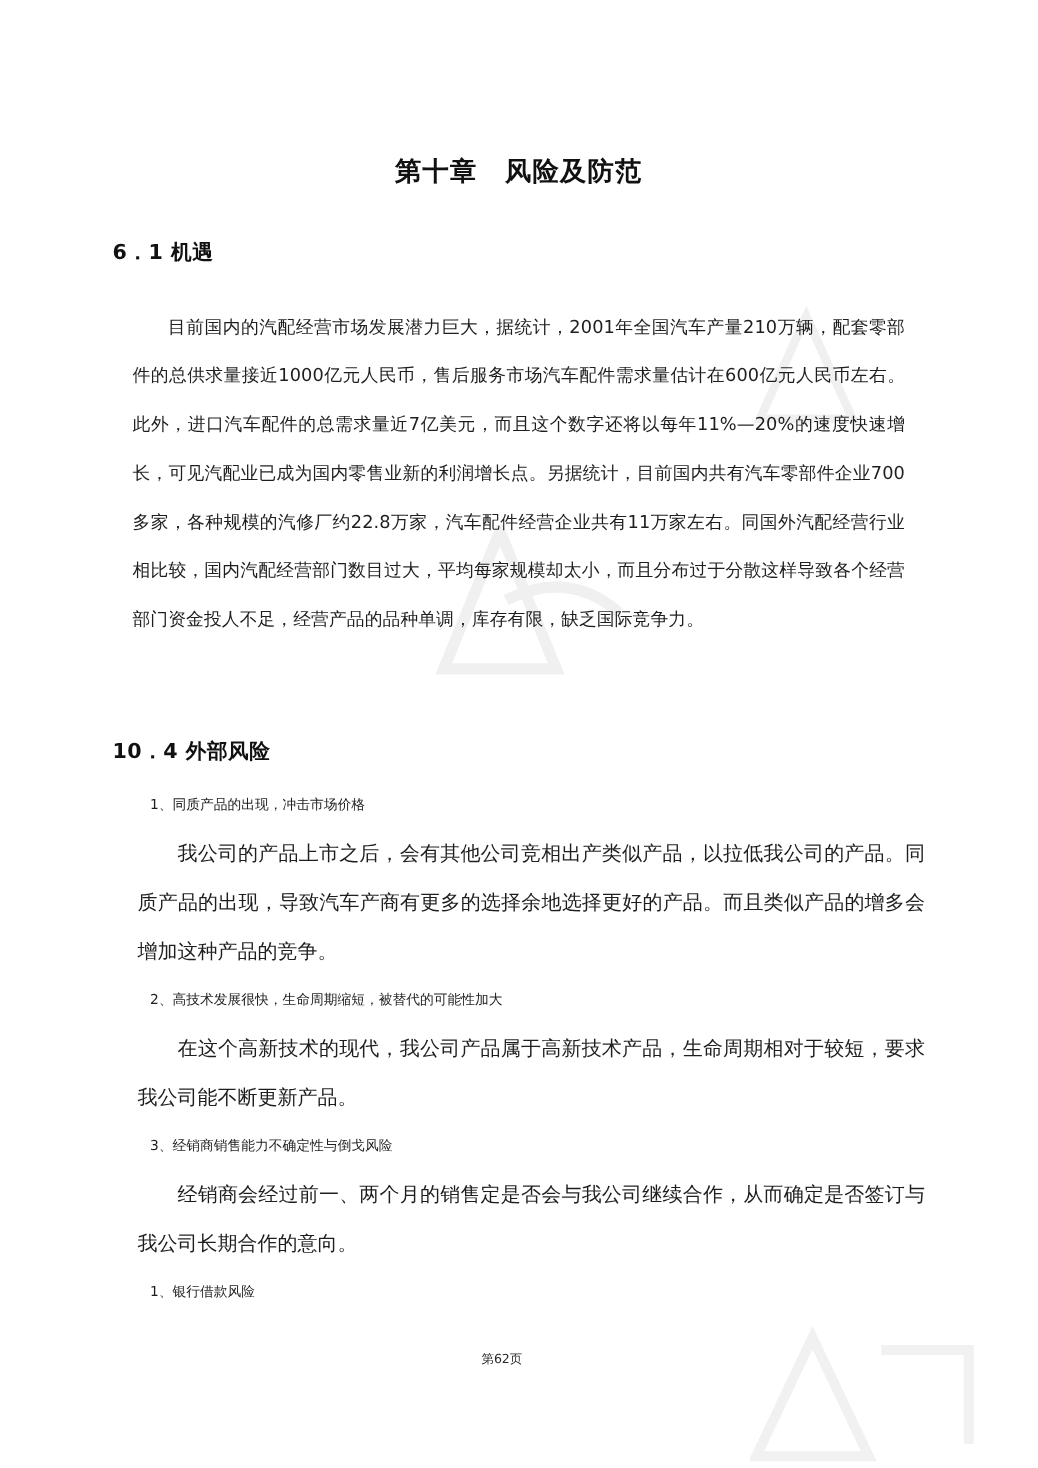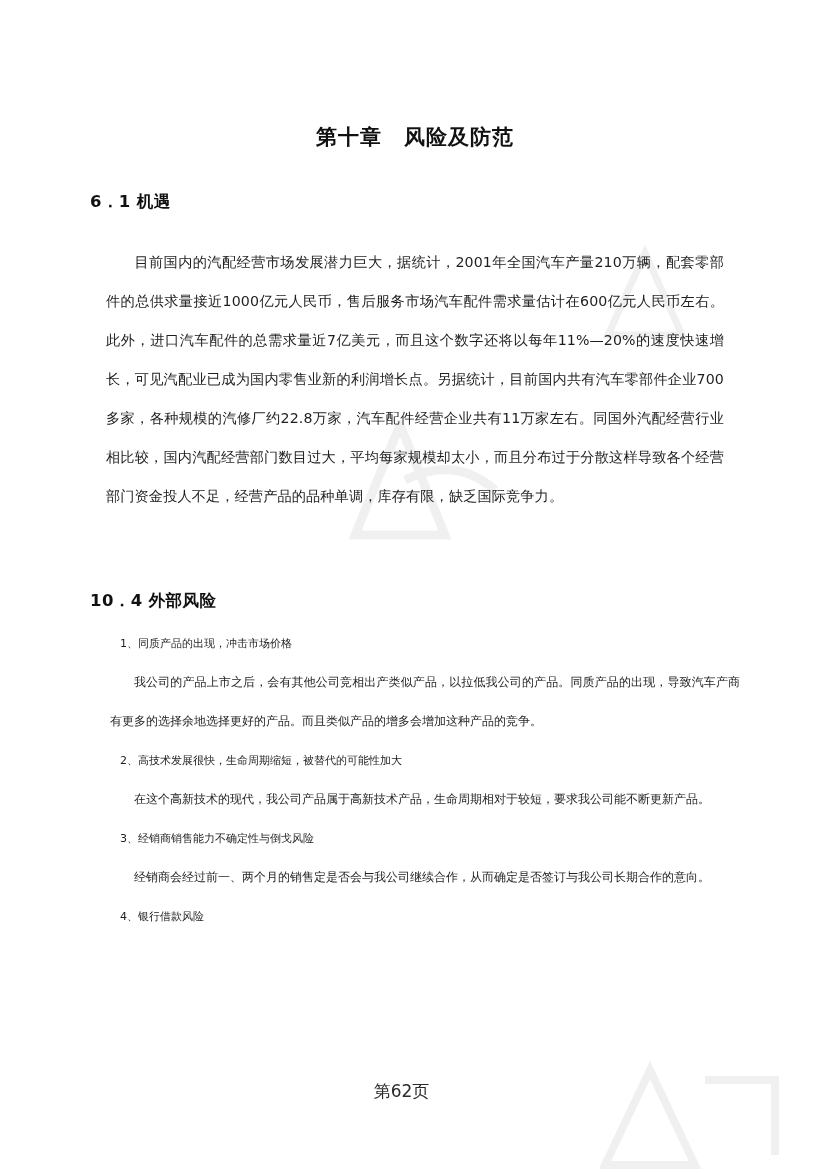--- a/index.html
+++ b/index.html
@@ -79,37 +79,37 @@
   }
   .risk-item { margin: 0; }
   .risk-item-title {
     font-size: 11px;
     line-height: 39px;
     margin: 0;
     padding-left: 30px;
     color: #1e1e1e;
   }
   .risk-item-body {
-    font-size: 12px;
+    font-size: 16px;
     line-height: 39px;
     margin: 0;
     padding-left: 20px;
     text-indent: 2em;
     text-align: justify;
     text-justify: inter-ideograph;
     color: #1e1e1e;
   }
 
   .page-footer {
     position: absolute;
     left: 0;
     top: 1080px;
     width: 803px;
     text-align: center;
-    font-size: 17px;
+    font-size: 10px;
     color: #2a2a2a;
   }
 </style>
 </head>
 <body>
 
 <div id="page">
 
   <div class="watermark wm-a">
     <svg width="170" height="120" viewBox="0 0 170 120" aria-hidden="true">
@@ -150,21 +150,21 @@
         <p class="risk-item-title">2、高技术发展很快，生命周期缩短，被替代的可能性加大</p>
         <p class="risk-item-body">在这个高新技术的现代，我公司产品属于高新技术产品，生命周期相对于较短，要求我公司能不断更新产品。</p>
       </div>
 
       <div class="risk-item">
         <p class="risk-item-title">3、经销商销售能力不确定性与倒戈风险</p>
         <p class="risk-item-body">经销商会经过前一、两个月的销售定是否会与我公司继续合作，从而确定是否签订与我公司长期合作的意向。</p>
       </div>
 
       <div class="risk-item">
-        <p class="risk-item-title">4、银行借款风险</p>
+        <p class="risk-item-title">1、银行借款风险</p>
       </div>
 
     </div>
   </div>
 
   <div class="page-footer">第62页</div>
 
 </div>
 
 </body></html>

